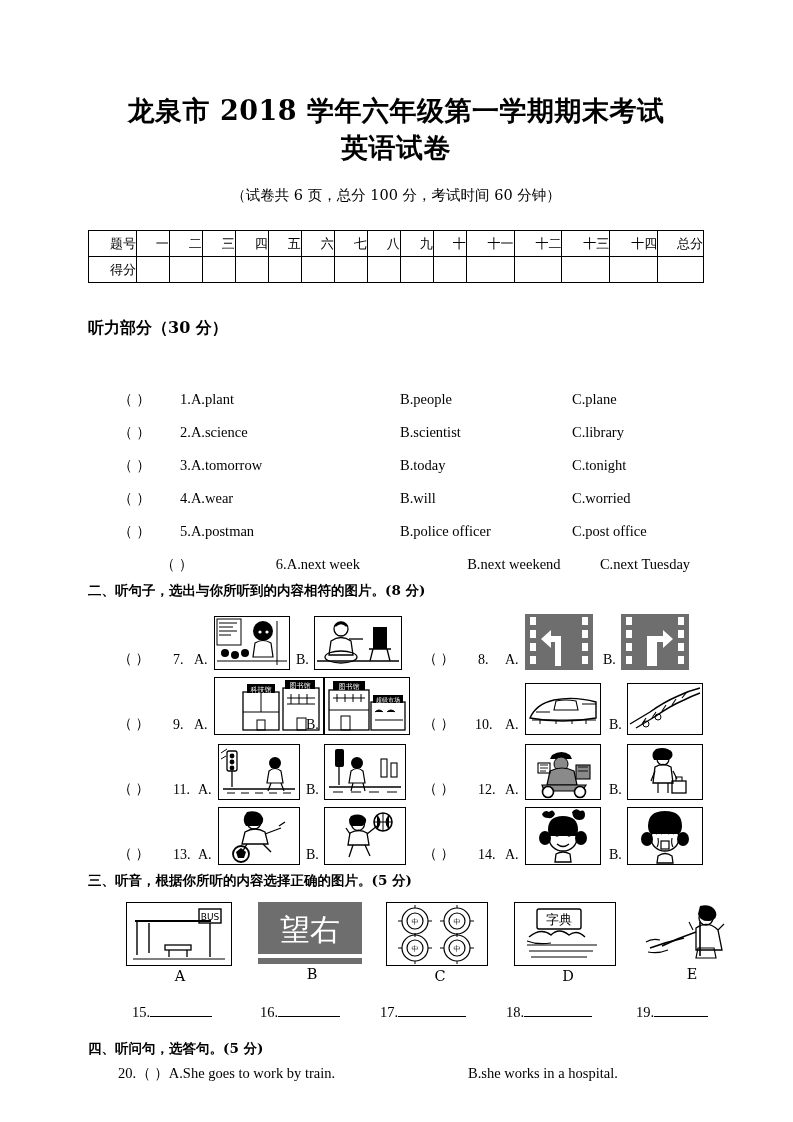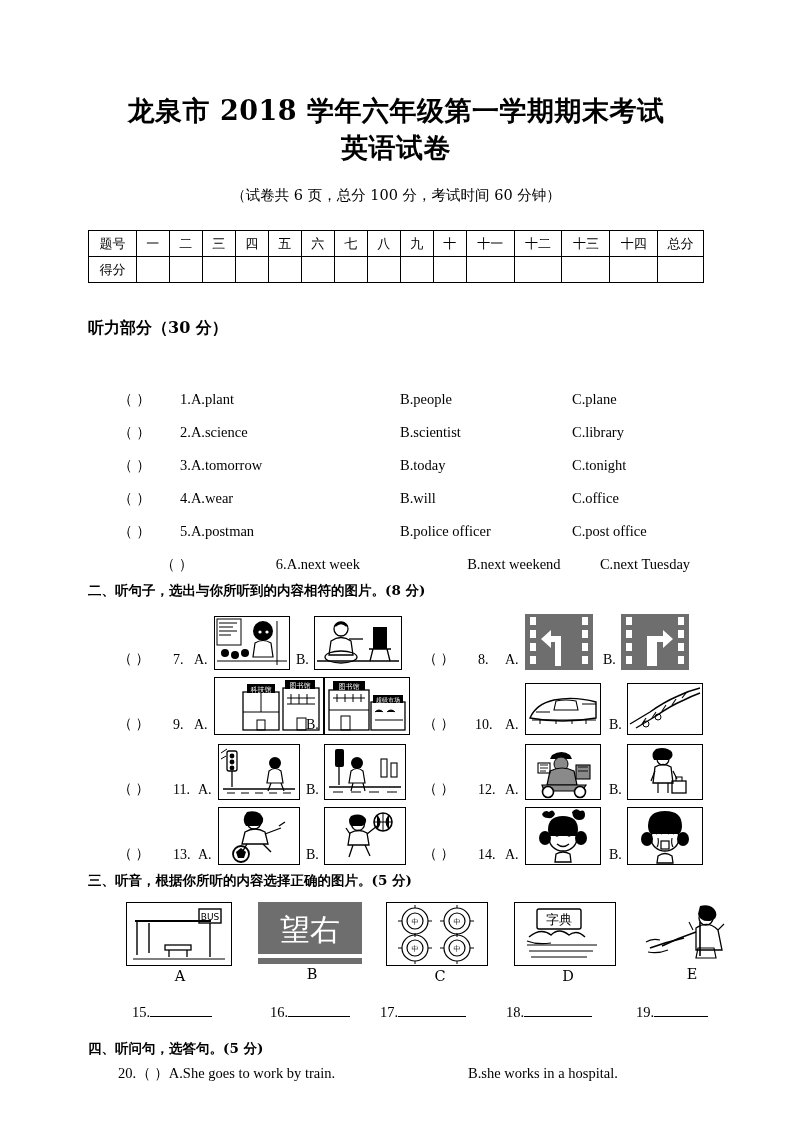--- a/index.html
+++ b/index.html
@@ -33,21 +33,21 @@
   .score-table {
     position:absolute; left:88px; top:230px;
     border-collapse:collapse;
     width:616px;
     font-family:"DejaVu Serif", serif;
     font-size:13px;
   }
   .score-table td {
     border:1px solid #000;
     height:25px;
-    text-align:center;
+    text-align:right;
     vertical-align:middle;
     padding:0;
     margin-top:29px;
   }
   .score-table td.lab { width:44px; font-size:13px; }
   .score-table td.n1 { width:30px; }
   .score-table td.n2 { width:44px; }
   .score-table td.tot { width:42px; }
 
   
@@ -159,21 +159,21 @@
   <div class="opt-row" style="top:390px;">
     <span class="paren">（      ）</span><span class="oa"><span>1.</span><span>A.plant</span></span><span class="ob">B.people</span><span class="oc">C.plane</span>
   </div>
   <div class="opt-row" style="top:423px;">
     <span class="paren">（      ）</span><span class="oa"><span>2.</span><span>A.science</span></span><span class="ob">B.scientist</span><span class="oc">C.library</span>
   </div>
   <div class="opt-row" style="top:456px;">
     <span class="paren">（      ）</span><span class="oa"><span>3.</span><span>A.tomorrow</span></span><span class="ob">B.today</span><span class="oc">C.tonight</span>
   </div>
   <div class="opt-row" style="top:489px;">
-    <span class="paren">（      ）</span><span class="oa"><span>4.</span><span>A.wear</span></span><span class="ob">B.will</span><span class="oc">C.office</span>
+    <span class="paren">（      ）</span><span class="oa"><span>4.</span><span>A.wear</span></span><span class="ob">B.will</span><span class="oc">C.worried</span>
   </div>
   <div class="opt-row" style="top:522px;">
     <span class="paren">（      ）</span><span class="oa"><span>5.</span><span>A.postman</span></span><span class="ob">B.police officer</span><span class="oc">C.post office</span>
   </div>
   <div class="opt-row" style="top:555px;text-align:center;">
     <span class="paren">（      ）</span><span class="oa"><span>6.</span><span>A.next week</span></span><span class="ob">B.next weekend</span><span class="oc">C.next Tuesday</span>
   </div>
 
   <div class="sec-head" style="top:582px;">二、听句子，选出与你所听到的内容相符的图片。(8 分)</div>
 
@@ -548,21 +548,21 @@
           <path d="M55 28 l-4 -8 M80 28 l6 -6" stroke="#000" stroke-width="1.1"></path>
           <path d="M60 46 h16 l2 10 h-20 z" fill="none" stroke="#000" stroke-width="1.2"></path>
         </svg>
       </div>
       <div class="strip-letter">E</div>
     </div>
   </div>
 
   <div class="blank-row">
     <span class="blank-item" style="left:14px;"><span>15.</span><span class="blank-line" style="width:62px;"></span></span>
-    <span class="blank-item" style="left:152px;"><span>16.</span><span class="blank-line" style="width:62px;"></span></span>
+    <span class="blank-item" style="left:142px;"><span>16.</span><span class="blank-line" style="width:62px;"></span></span>
     <span class="blank-item" style="left:262px;"><span>17.</span><span class="blank-line" style="width:68px;"></span></span>
     <span class="blank-item" style="left:388px;"><span>18.</span><span class="blank-line" style="width:68px;"></span></span>
     <span class="blank-item" style="left:518px;"><span>19.</span><span class="blank-line" style="width:54px;"></span></span>
   </div>
 
   <div class="sec-head" style="top:1040px;">四、听问句，选答句。(5 分)</div>
 
   <div class="q20">
     <span class="s1"><span>20.（      ）</span><span>A.She goes to work by train.</span></span><span>B.she works in a hospital.</span>
   </div>

